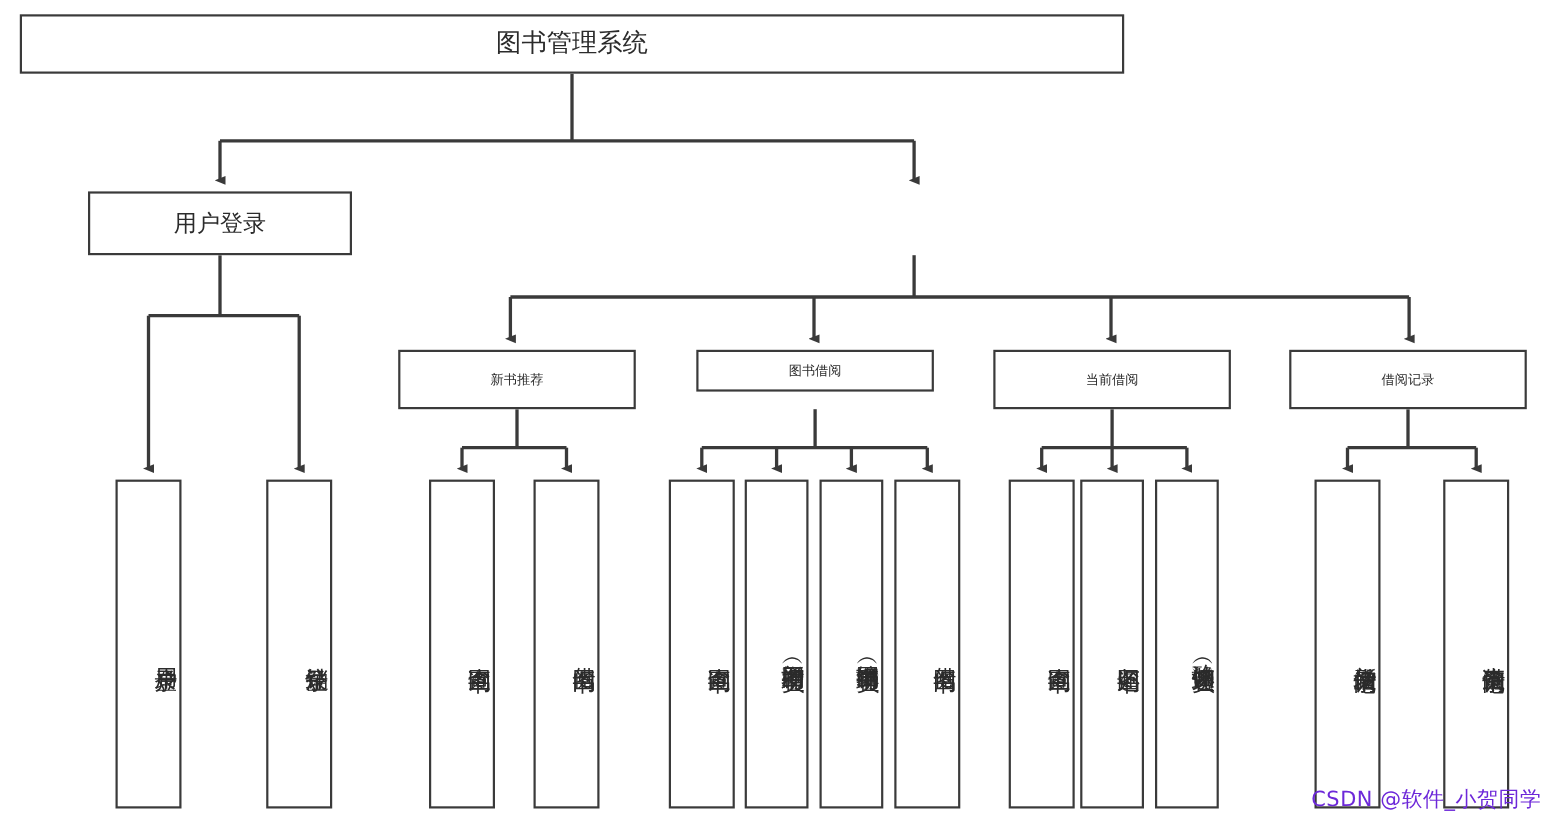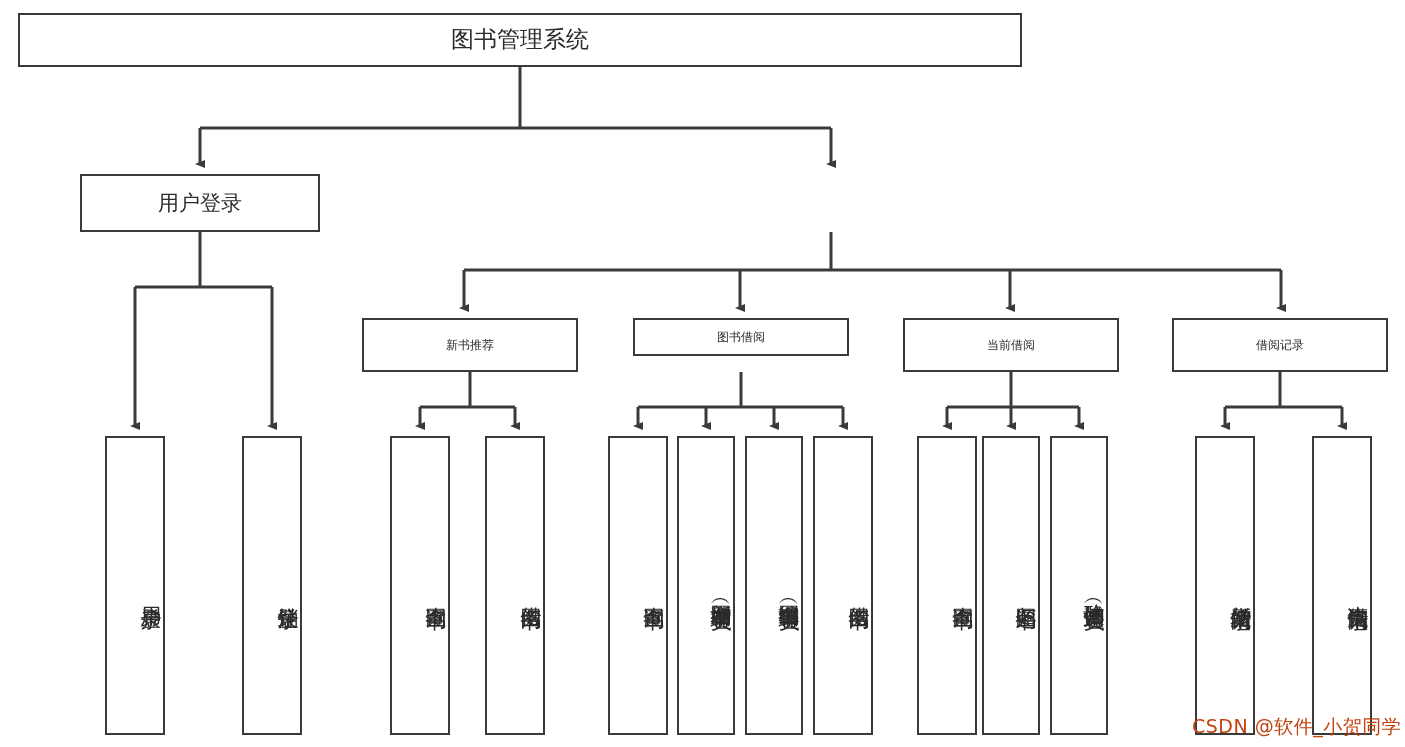--- a/index.html
+++ b/index.html
@@ -54,21 +54,21 @@
     padding-top: 12px;
     letter-spacing: 1px;
   }
   .node.leaf .leaf-label {
     writing-mode: vertical-rl;
     text-orientation: upright;
     white-space: nowrap;
   }
   .watermark {
     position: absolute;
-    color: #c2410c;
+    color: #6d28d9;
     font-size: 19px;
     white-space: nowrap;
     letter-spacing: 0.5px;
   }
 </style>
 </head>
 <body>
 
 <div id="canvas">
 

